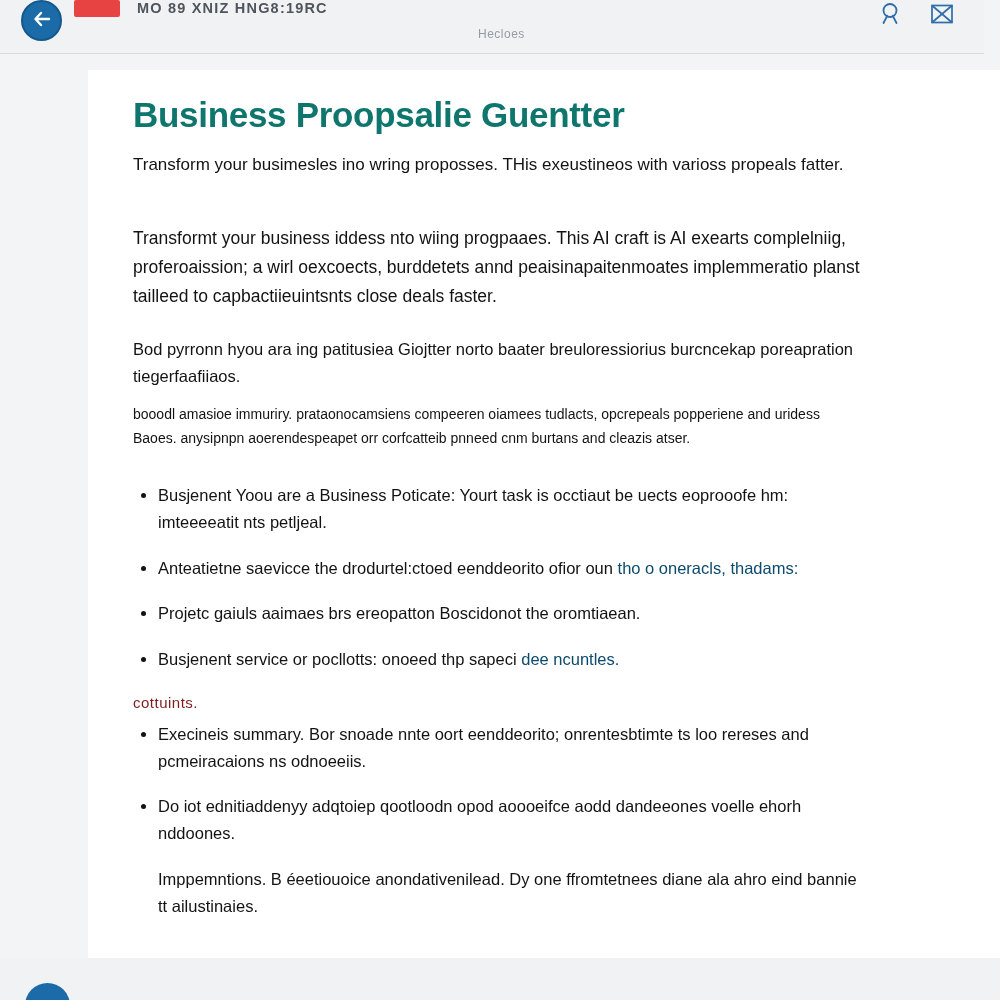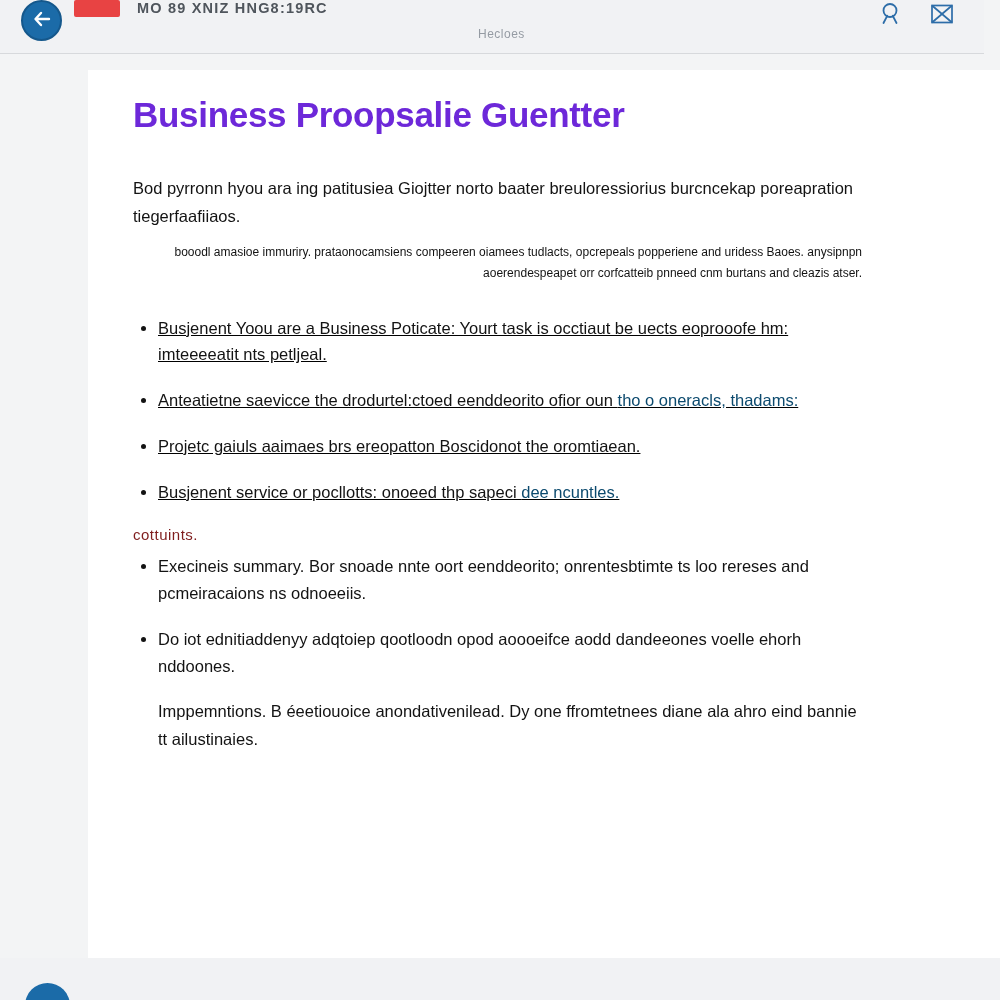--- a/index.html
+++ b/index.html
@@ -52,29 +52,29 @@
 
   
   .card {
     position: absolute; left: 88px; top: 70px; right: 0; bottom: 42px;
     background: #ffffff;
     padding: 25px 138px 0 45px;
     overflow: hidden;
   }
   .doc-title {
     font-size: 35px; font-weight: bold;
-    color: #6d28d9; letter-spacing: -0.3px;
+    color: #0f766e; letter-spacing: -0.3px;
   }
   .para { font-size: 17px; line-height: 1.68; color: #131313; }
   .p1 { margin-top: 16px; }
   .p2 { margin-top: 44px; font-size: 17.5px; }
-  .p3 { margin-top: 40px; font-size: 16.5px; }
-  .p4 { margin-top: 12px; font-size: 12px; text-align: right; }
+  .p3 { margin-top: 24px; font-size: 16.5px; }
+  .p4 { margin-top: 12px; font-size: 14px; }
 
-  ul.blist { list-style: disc; padding-left: 25px; margin-top: 32px; text-decoration: underline; }
+  ul.blist { list-style: disc; padding-left: 25px; margin-top: 32px; }
   ul.blist2 { list-style: disc; padding-left: 25px; margin-top: 4px; }
   ul.blist li, ul.blist2 li {
     font-size: 16.5px; line-height: 1.62; color: #131313;
     margin-bottom: 19px;
   }
   a.doc-link { color: #0c4a6e; text-decoration: none; cursor: pointer; }
 
   .section-link {
     margin-top: 2px; margin-bottom: 6px;
     font-size: 15px; color: #7f1d1d; letter-spacing: 0.5px;
@@ -122,20 +122,22 @@
         <rect x="4" y="5.5" width="20" height="17" stroke="#2d6da8" stroke-width="1.7" fill="none"></rect>
         <path d="M4 5.5 L24 22.5 M24 5.5 L4 22.5" stroke="#2d6da8" stroke-width="1.7" fill="none"></path>
       </svg>
     </span>
   </div>
 </div>
 
 <div class="card">
   <h1 class="doc-title">Business Proopsalie Guentter</h1>
 
+  <p class="para p1">Transform your busimesles ino wring proposses. THis exeustineos with varioss propeals fatter.</p>
+  <p class="para p2">Transformt your business iddess nto wiing progpaaes. This AI craft is AI exearts complelniig, proferoaission; a wirl oexcoects, burddetets annd peaisinapaitenmoates implemmeratio planst tailleed to capbactiieuintsnts close deals faster.</p>
   <p class="para p3">Bod pyrronn hyou ara ing patitusiea Giojtter norto baater breuloressiorius burcncekap poreapration tiegerfaafiiaos.</p>
   <p class="para p4">booodl amasioe immuriry. prataonocamsiens compeeren oiamees tudlacts, opcrepeals popperiene and uridess Baoes. anysipnpn aoerendespeapet orr corfcatteib pnneed cnm burtans and cleazis atser.</p>
 
   <ul class="blist">
     <li>
       <span>Busjenent Yoou are a Business Poticate: Yourt task is occtiaut be uects eoprooofe hm: imteeeeatit nts petljeal.</span><a class="doc-link"></a>
     </li>
     <li>
       <span>Anteatietne saevicce the drodurtel:ctoed eenddeorito ofior oun </span><a class="doc-link">tho o oneracls, thadams:</a>
     </li>

